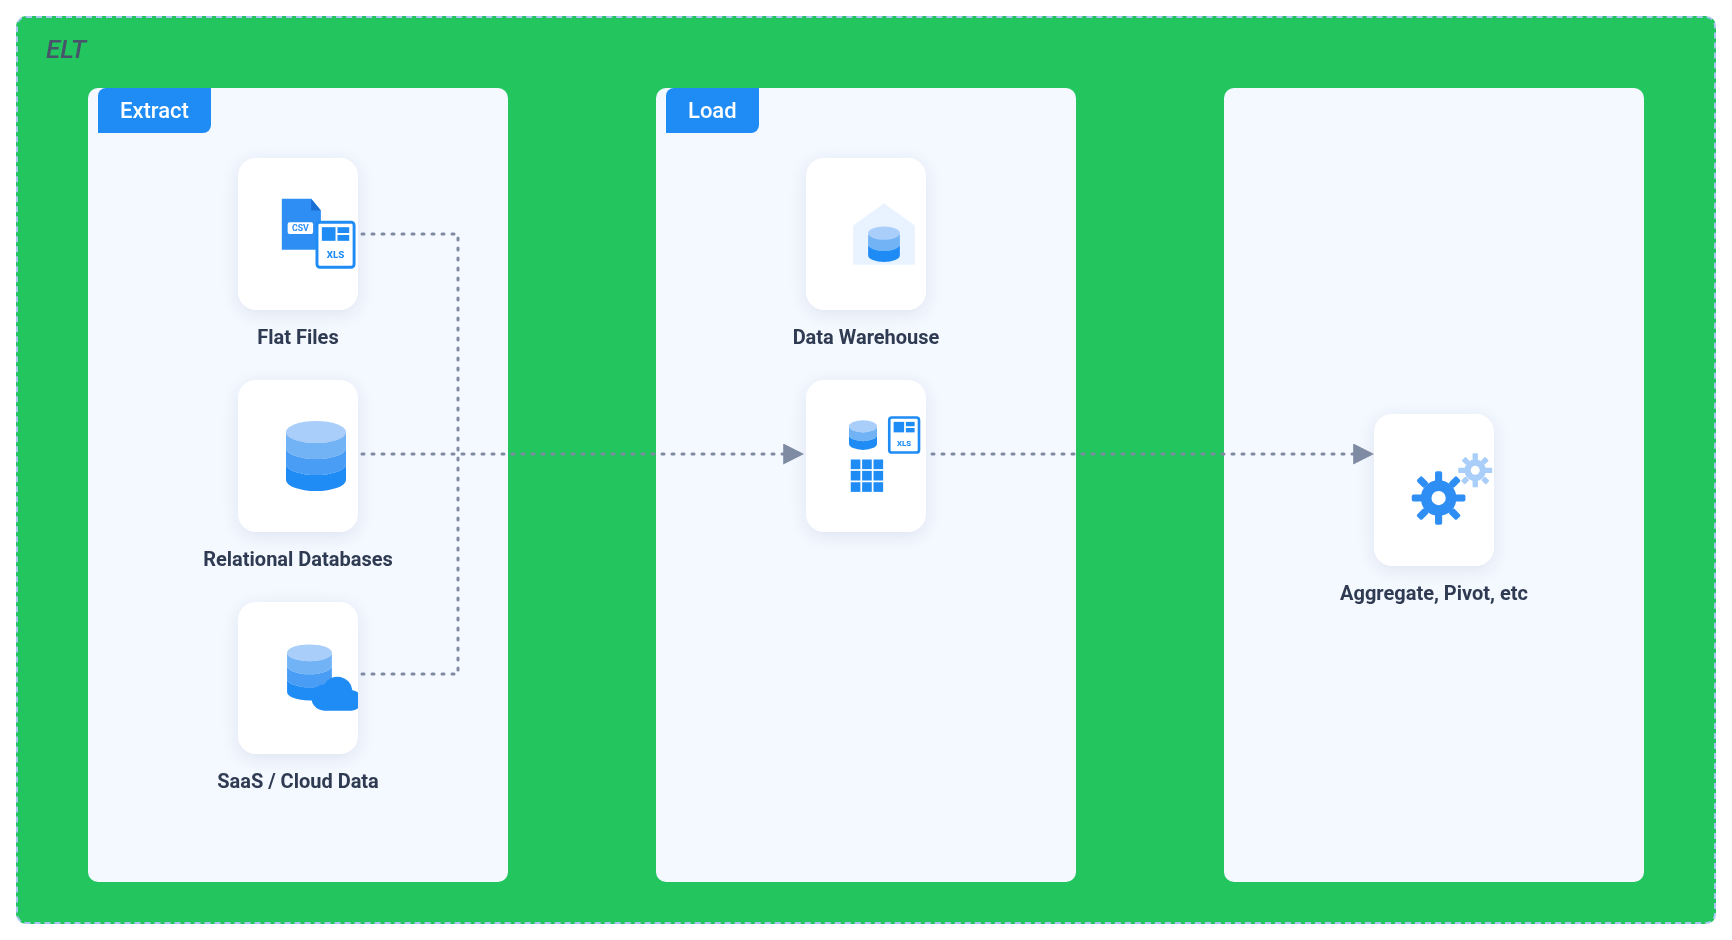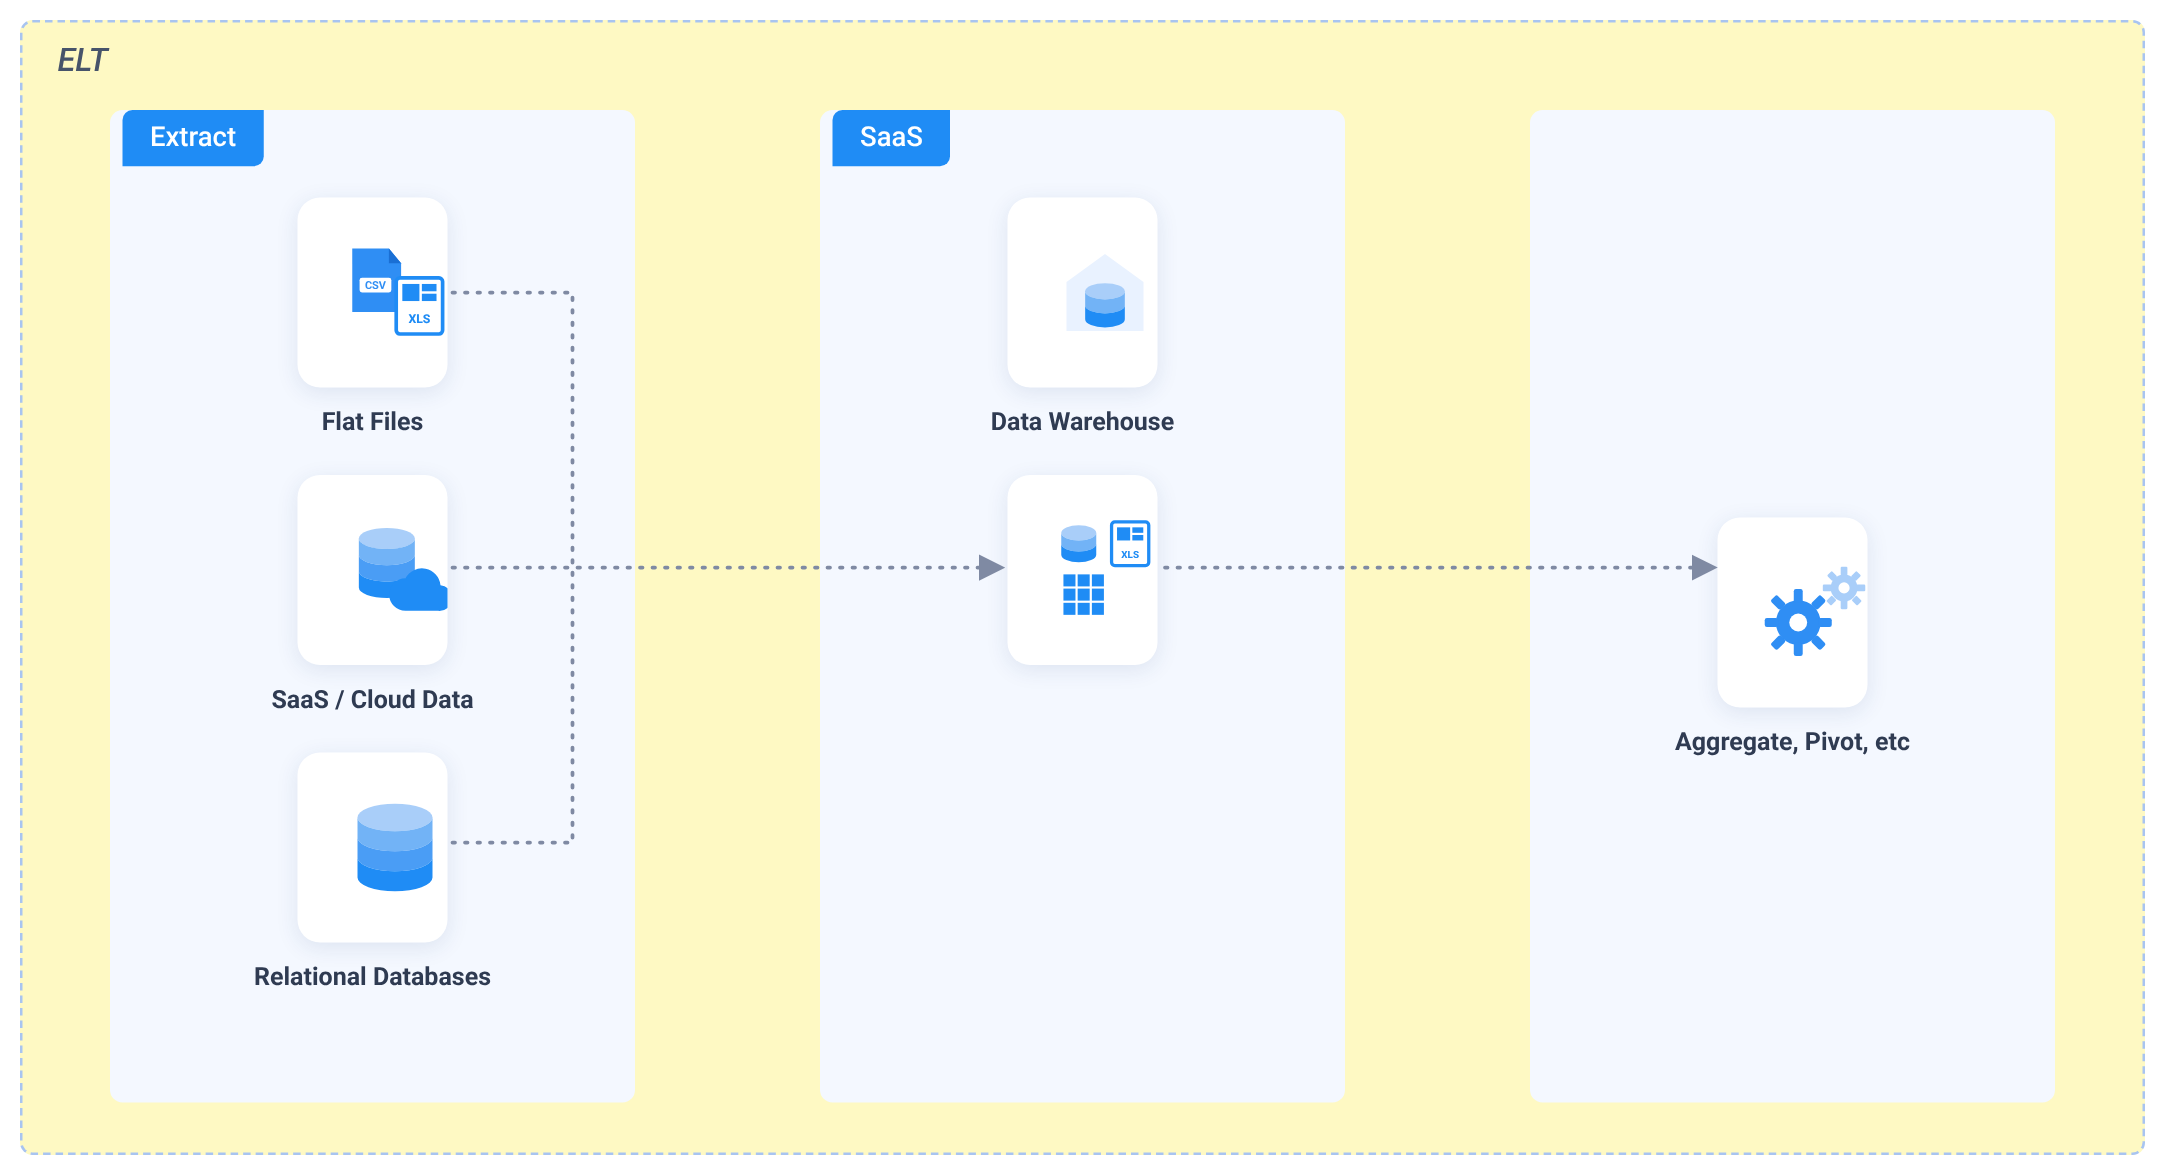--- a/index.html
+++ b/index.html
@@ -9,21 +9,21 @@
     width: 1732px;
     height: 940px;
     padding: 16px;
   }
   .outer {
     width: 1700px;
     height: 908px;
     border: 2px dashed #a8c4f0;
     border-radius: 10px;
     position: relative;
-    background: #fef9c3;
+    background: #22c55e;
   }
   .outer-title {
     position: absolute;
     top: 16px;
     left: 28px;
     font-style: italic;
     font-size: 26px;
     color: #47546a;
     font-weight: 500;
   }
@@ -133,52 +133,52 @@
                 <rect x="21" y="13" width="12" height="6" fill="#1f8cf5"></rect>
                 <text x="19" y="37" text-anchor="middle" font-size="10" font-weight="800" fill="#1f8cf5">XLS</text>
               </g>
             </svg>
           </div>
           <div class="node-label">Flat Files</div>
         </div>
 
         <div class="node">
           <div class="icon-card">
+            <svg width="76" height="80" viewBox="0 0 76 80">
+              <ellipse cx="38" cy="16" rx="30" ry="11" fill="#a9cef9"></ellipse>
+              <path d="M8 16 v16 a30 11 0 0 0 60 0 v-16 a30 11 0 0 1 -60 0 z" fill="#72b3f6"></path>
+              <path d="M8 32 v16 a30 11 0 0 0 60 0 v-16 a30 11 0 0 1 -60 0 z" fill="#4a9df5"></path>
+              <path d="M8 48 v16 a30 11 0 0 0 60 0 v-16 a30 11 0 0 1 -60 0 z" fill="#1f8cf5"></path>
+            </svg>
+          </div>
+          <div class="node-label">Relational Databases</div>
+        </div>
+
+        <div class="node">
+          <div class="icon-card">
             <svg width="90" height="90" viewBox="0 0 90 90">
               <g transform="translate(10,6)">
                 <ellipse cx="28" cy="12" rx="24" ry="9" fill="#a9cef9"></ellipse>
                 <path d="M4 12 v14 a24 9 0 0 0 48 0 v-14 a24 9 0 0 1 -48 0 z" fill="#72b3f6"></path>
                 <path d="M4 26 v14 a24 9 0 0 0 48 0 v-14 a24 9 0 0 1 -48 0 z" fill="#4a9df5"></path>
                 <path d="M4 40 v14 a24 9 0 0 0 48 0 v-14 a24 9 0 0 1 -48 0 z" fill="#1f8cf5"></path>
               </g>
               <g transform="translate(40,52)">
                 <path d="M14 28 a14 14 0 0 1 0 -28 a16 16 0 0 1 30 6 a11 11 0 0 1 -2 22 z" fill="#1f8cf5"></path>
               </g>
             </svg>
           </div>
           <div class="node-label">SaaS / Cloud Data</div>
         </div>
 
-        <div class="node">
-          <div class="icon-card">
-            <svg width="76" height="80" viewBox="0 0 76 80">
-              <ellipse cx="38" cy="16" rx="30" ry="11" fill="#a9cef9"></ellipse>
-              <path d="M8 16 v16 a30 11 0 0 0 60 0 v-16 a30 11 0 0 1 -60 0 z" fill="#72b3f6"></path>
-              <path d="M8 32 v16 a30 11 0 0 0 60 0 v-16 a30 11 0 0 1 -60 0 z" fill="#4a9df5"></path>
-              <path d="M8 48 v16 a30 11 0 0 0 60 0 v-16 a30 11 0 0 1 -60 0 z" fill="#1f8cf5"></path>
-            </svg>
-          </div>
-          <div class="node-label">Relational Databases</div>
-        </div>
-
       </div>
     </div>
 
     <div class="panel">
-      <div class="panel-tag">SaaS</div>
+      <div class="panel-tag">Load</div>
       <div class="panel-content">
 
 
         <div class="node">
           <div class="icon-card">
             <svg width="90" height="90" viewBox="0 0 90 90">
               <path d="M12 78 V36 L45 12 L78 36 V78 Z" fill="#e9f2ff"></path>
               <g transform="translate(28,36)">
                 <ellipse cx="17" cy="8" rx="17" ry="7" fill="#a9cef9"></ellipse>
                 <path d="M0 8 v12 a17 7 0 0 0 34 0 v-12 a17 7 0 0 1 -34 0 z" fill="#72b3f6"></path>

